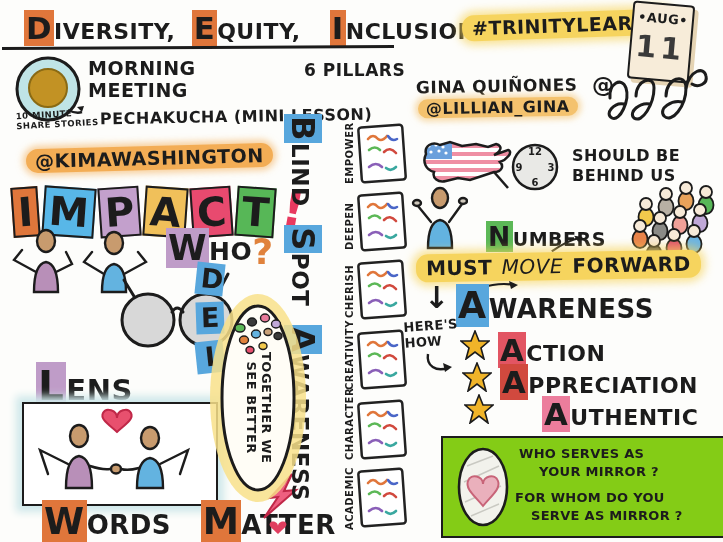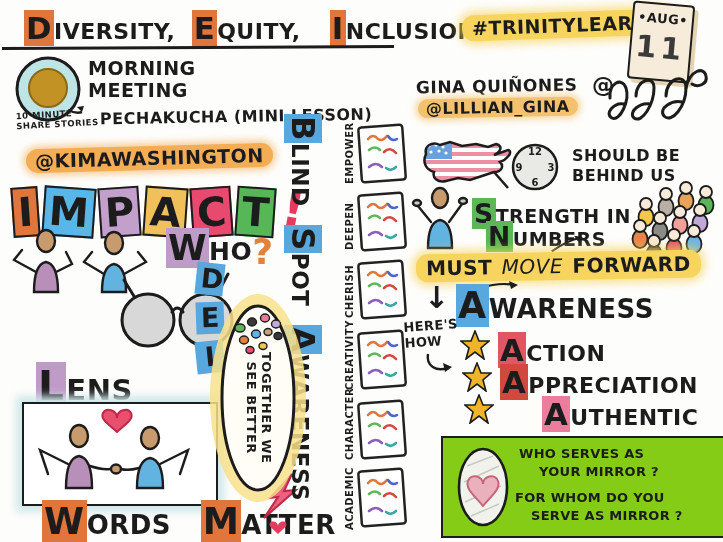--- a/index.html
+++ b/index.html
@@ -85,20 +85,21 @@
   <div class="abs hw" style="left:88px; top:57px; font-size:19px; line-height:22px;">
     <div>Morning</div>
     <div>Meeting</div>
   </div>
   <div class="abs hw" style="left:16px; top:109px; font-size:8.5px; line-height:10px; transform:rotate(-3deg);">
     <div>10 minute</div>
     <div>Share Stories</div>
   </div>
   <div class="abs hw" style="left:100px; top:107px; font-size:16px; transform:rotate(-1deg);">PechaKucha (mini lesson)</div>
 
+  <div class="abs hw" style="left:304px; top:60px; font-size:17px;">6 Pillars</div>
   <div class="abs hw" style="left:416px; top:76px; font-size:17px; transform:rotate(-1deg);">Gina Quiñones</div>
   <div class="abs hw pill-peach" style="left:418px; top:98px; font-size:16px; transform:rotate(-1deg);">@Lillian_Gina</div>
 
   <div class="abs" style="left:592px; top:72px; font-size:22px; font-weight:bold;">@</div>
   <svg class="abs" style="left:606px; top:62px;" width="104" height="70" viewBox="0 0 104 70">
     <g fill="none" stroke="#1c1c1c" stroke-width="3" stroke-linecap="round">
       <path d="M4,36 C2,22 16,14 20,26 C24,38 14,60 6,56 C-2,52 8,40 18,42"></path>
       <path d="M30,34 C30,18 48,12 48,26 C48,42 36,62 28,56 C22,50 34,40 44,42"></path>
       <path d="M60,34 C60,16 80,10 80,26 C80,44 66,62 58,54 C52,46 66,38 76,40"></path>
       <path d="M80,26 C84,8 98,4 100,14 C102,22 92,26 86,22"></path>
@@ -270,23 +271,20 @@
     <g stroke="#1c1c1c" stroke-width="2.4" stroke-linecap="round">
       <ellipse cx="30" cy="14" rx="8" ry="10" fill="#c89b6e"></ellipse>
       <path d="M18,64 Q18,38 30,36 Q42,38 42,64 Z" fill="#63b3e0"></path>
       <path d="M21,38 L8,22" fill="none"></path>
       <path d="M39,38 L52,20" fill="none"></path>
       <ellipse cx="7" cy="19" rx="4" ry="3" fill="#cfc8bc"></ellipse>
       <ellipse cx="53" cy="17" rx="4" ry="3" fill="#cfc8bc"></ellipse>
     </g>
   </svg>
 
-  <div class="abs hw" style="left:472px; top:198px; font-size:19px;">
-    <span class="cap fl-green">Strength in</span>
-  </div>
   <div class="abs hw" style="left:486px; top:221px; font-size:19px;">
     <span class="cap fl-green">Numbers</span>
   </div>
 
   <svg class="abs" style="left:626px; top:176px;" width="94" height="90" viewBox="0 0 94 90">
     <g stroke="#1c1c1c" stroke-width="1.8">
       <ellipse cx="20" cy="41" rx="7.5" ry="9" fill="#f2c94c"></ellipse>
         <circle cx="20" cy="28" r="6" fill="#f7ead8"></circle>
       <ellipse cx="40" cy="31" rx="7.5" ry="9" fill="#b8b0a4"></ellipse>
         <circle cx="40" cy="18" r="6" fill="#f7ead8"></circle>

